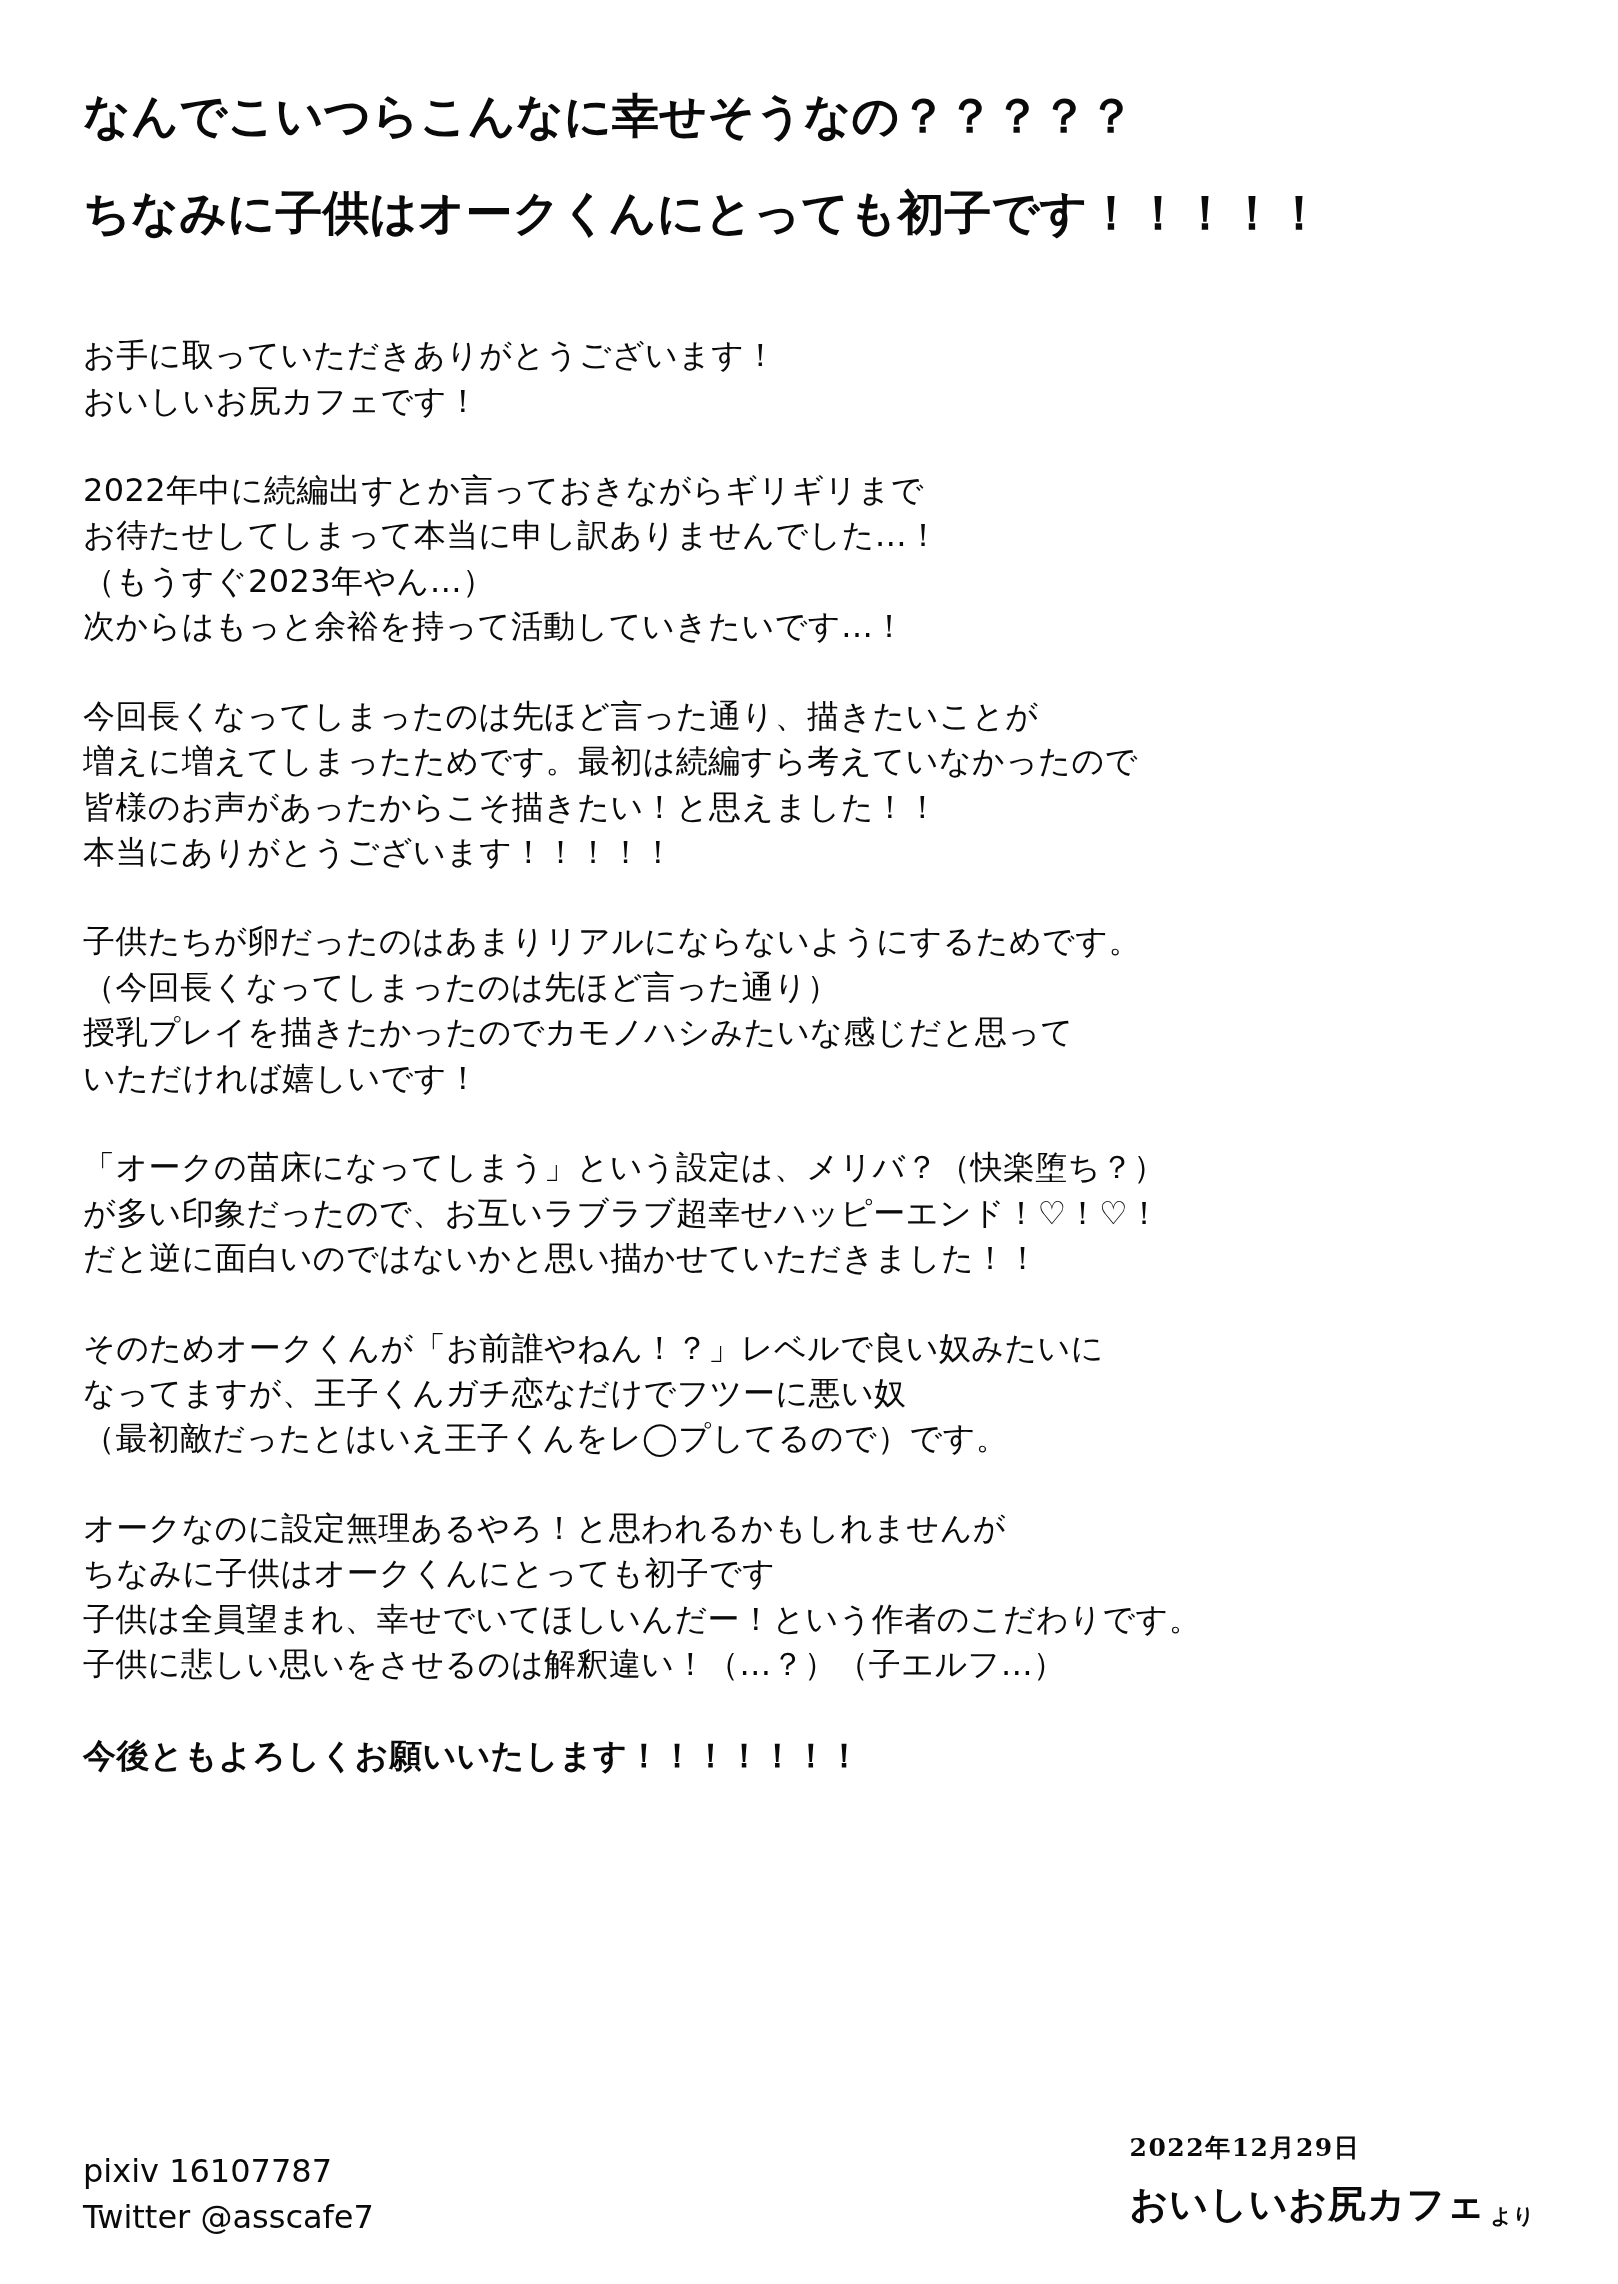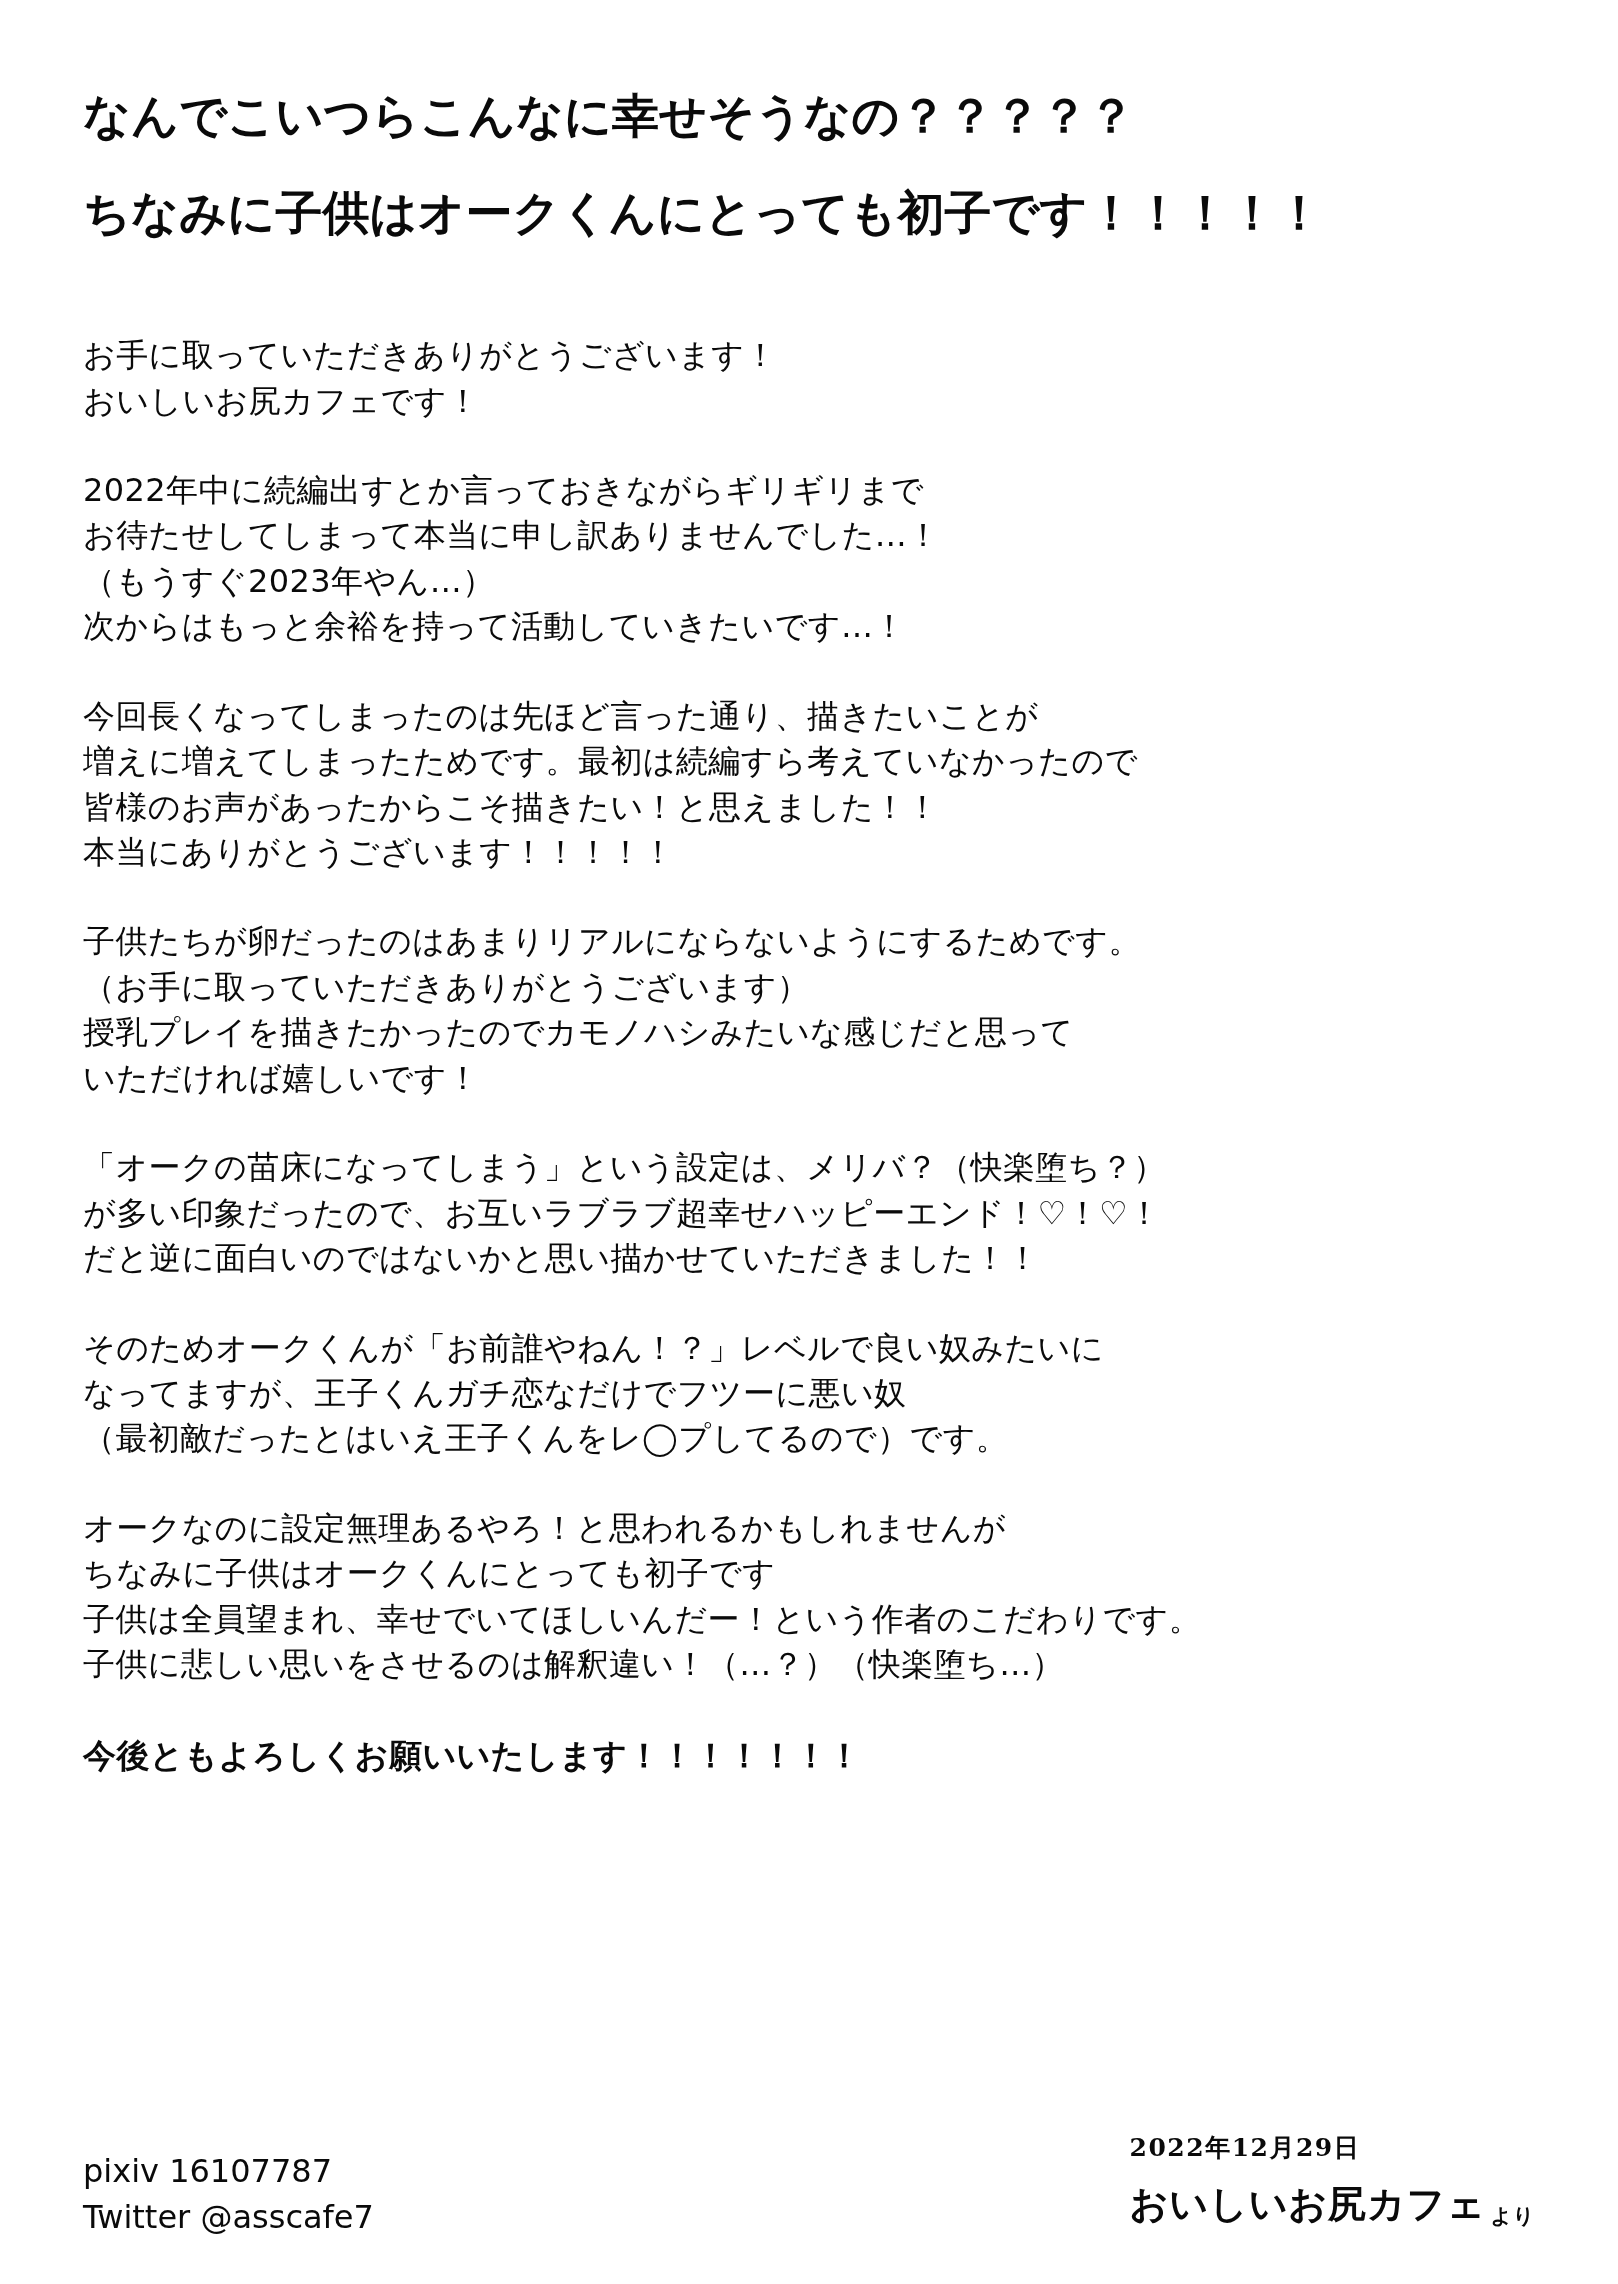--- a/index.html
+++ b/index.html
@@ -117,42 +117,42 @@
 
     <div class="para">
       <div>今回長くなってしまったのは先ほど言った通り、描きたいことが</div>
       <div>増えに増えてしまったためです。最初は続編すら考えていなかったので</div>
       <div>皆様のお声があったからこそ描きたい！と思えました！！</div>
       <div>本当にありがとうございます！！！！！</div>
     </div>
 
     <div class="para">
       <div>子供たちが卵だったのはあまりリアルにならないようにするためです。</div>
-      <div>（お手に取っていただきありがとうございます）</div>
+      <div>（今回長くなってしまったのは先ほど言った通り）</div>
       <div>授乳プレイを描きたかったのでカモノハシみたいな感じだと思って</div>
       <div>いただければ嬉しいです！</div>
     </div>
 
     <div class="para">
       <div>「オークの苗床になってしまう」という設定は、メリバ？（快楽堕ち？）</div>
       <div>が多い印象だったので、お互いラブラブ超幸せハッピーエンド！♡！♡！</div>
       <div>だと逆に面白いのではないかと思い描かせていただきました！！</div>
     </div>
 
     <div class="para">
       <div>そのためオークくんが「お前誰やねん！？」レベルで良い奴みたいに</div>
       <div>なってますが、王子くんガチ恋なだけでフツーに悪い奴</div>
       <div>（最初敵だったとはいえ王子くんをレ◯プしてるので）です。</div>
     </div>
 
     <div class="para">
       <div>オークなのに設定無理あるやろ！と思われるかもしれませんが</div>
       <div>ちなみに子供はオークくんにとっても初子です</div>
       <div>子供は全員望まれ、幸せでいてほしいんだー！という作者のこだわりです。</div>
-      <div>子供に悲しい思いをさせるのは解釈違い！（…？）（快楽堕ち…）</div>
+      <div>子供に悲しい思いをさせるのは解釈違い！（…？）（子エルフ…）</div>
     </div>
 
     <div class="closing">
       <div>今後ともよろしくお願いいたします！！！！！！！</div>
     </div>
 
   </div>
 
   <div class="footer">
     <div class="credits">

